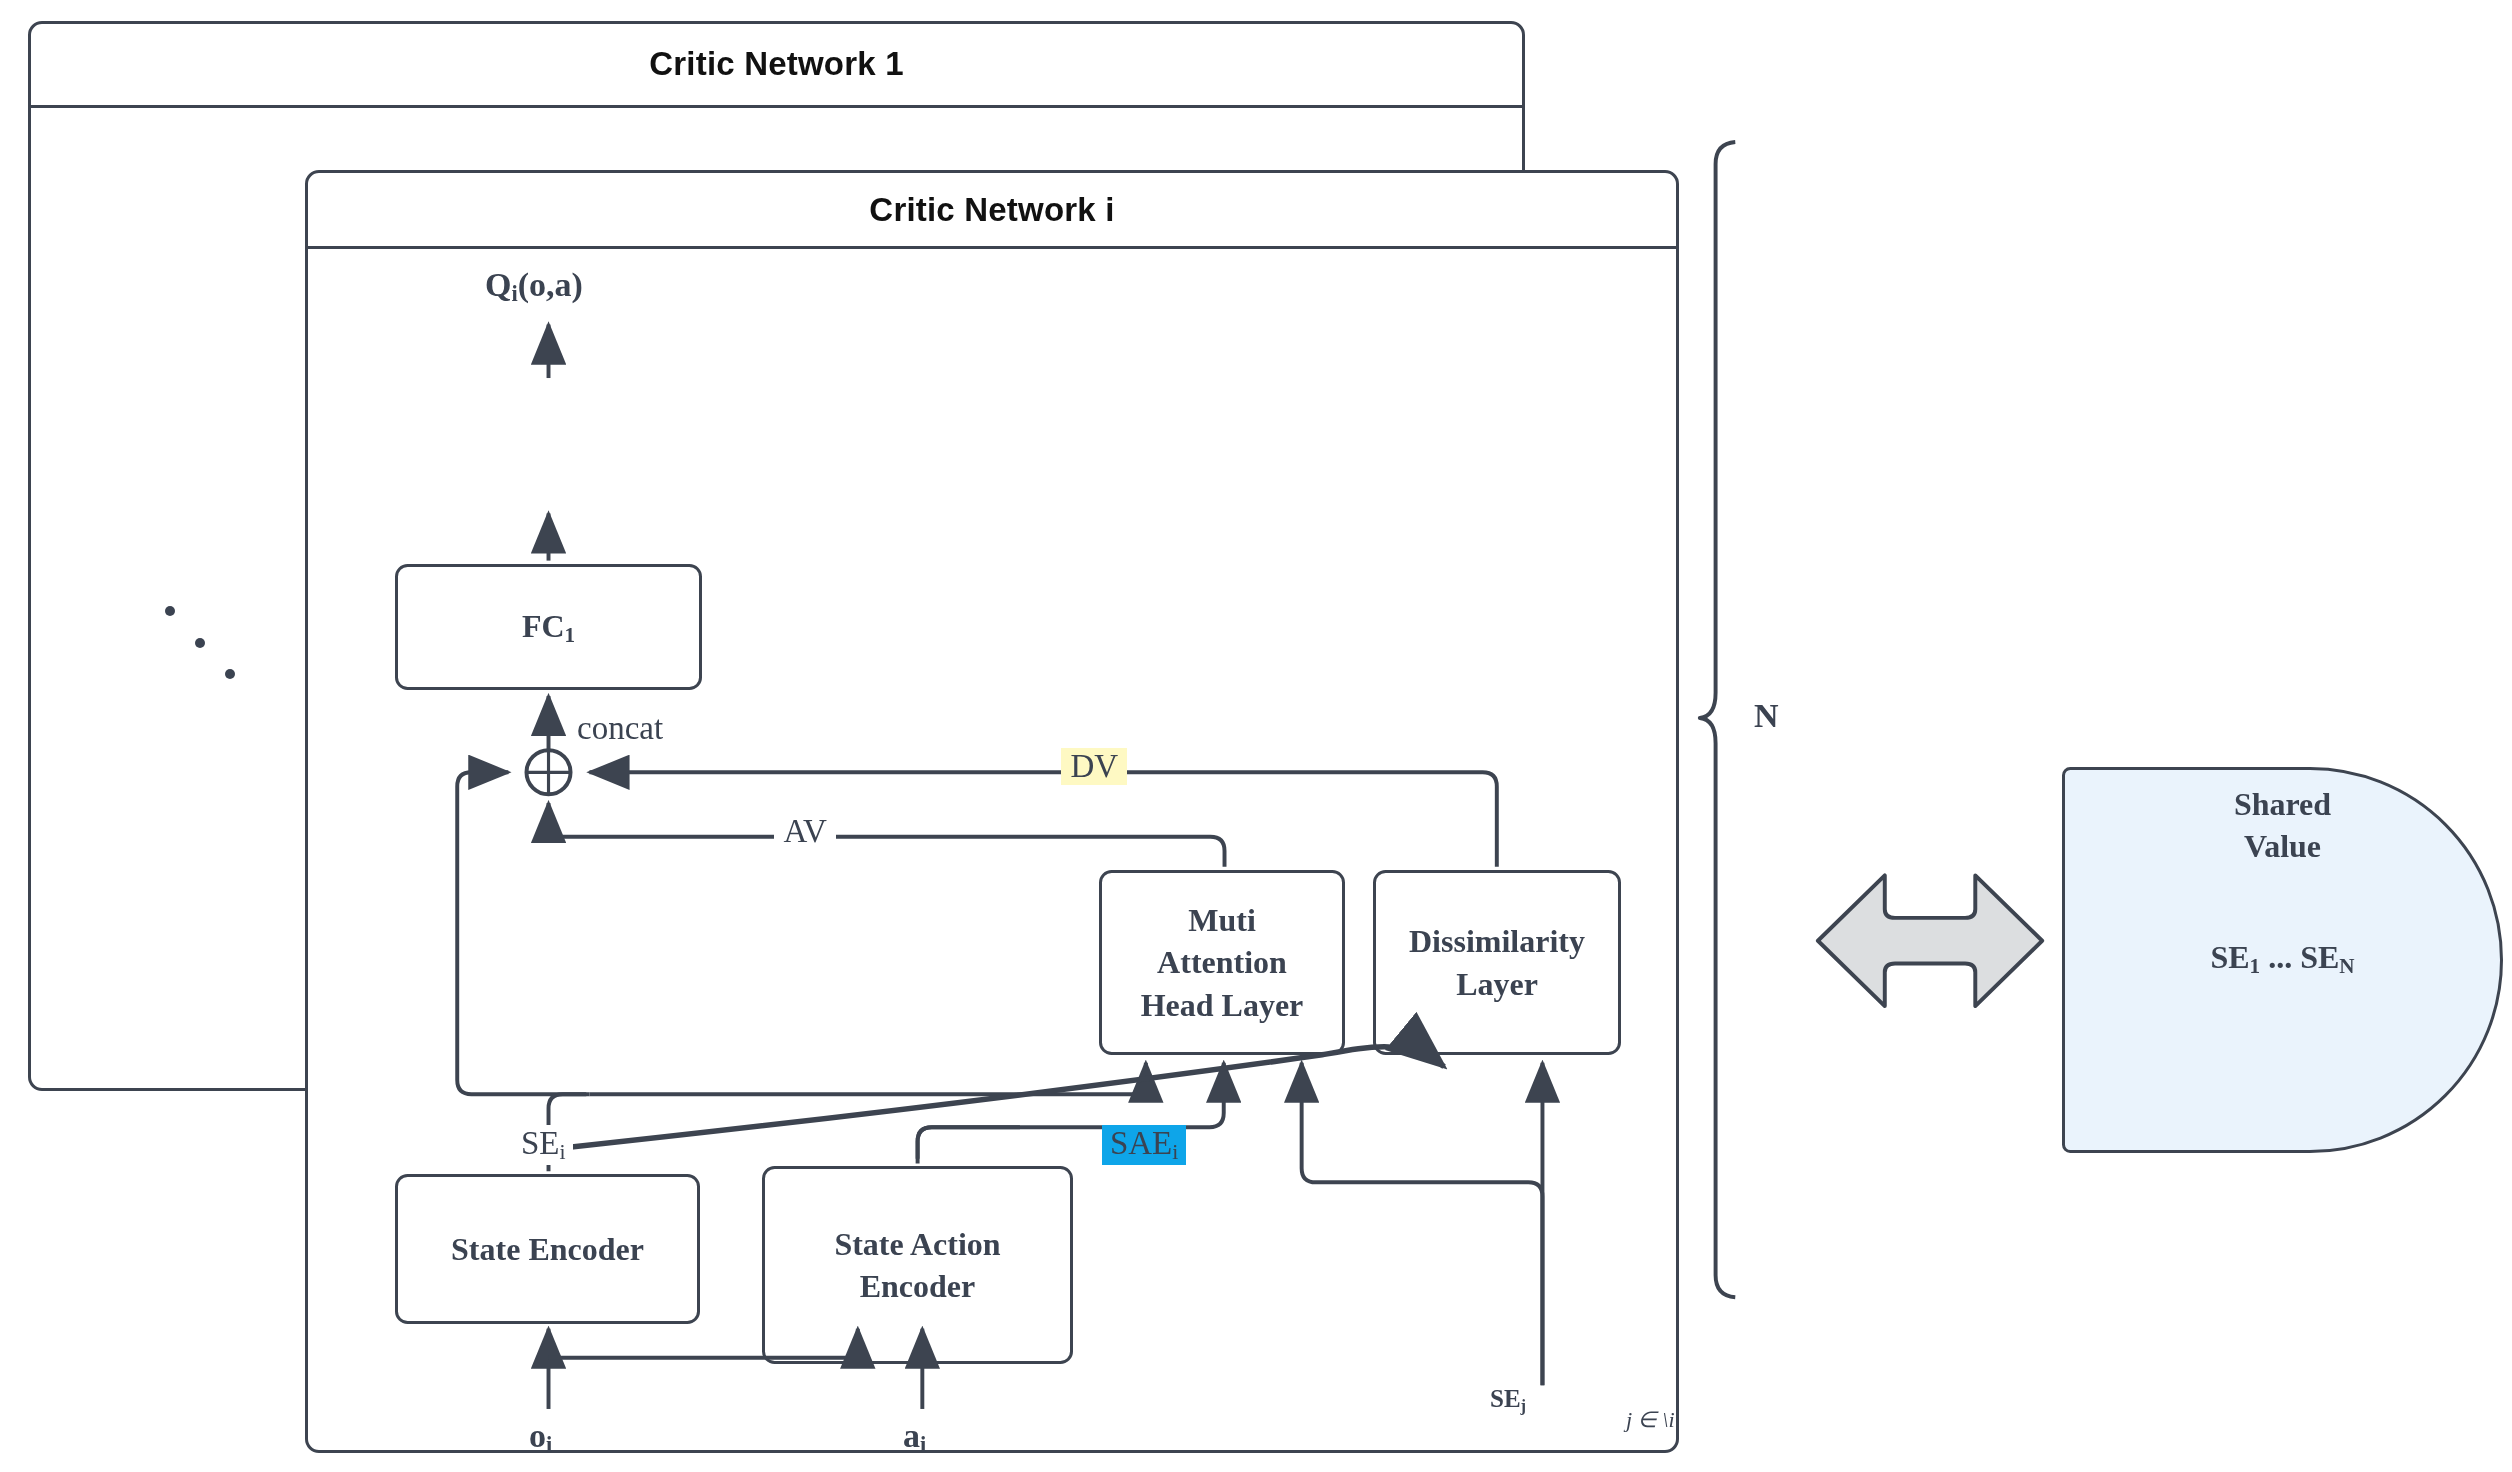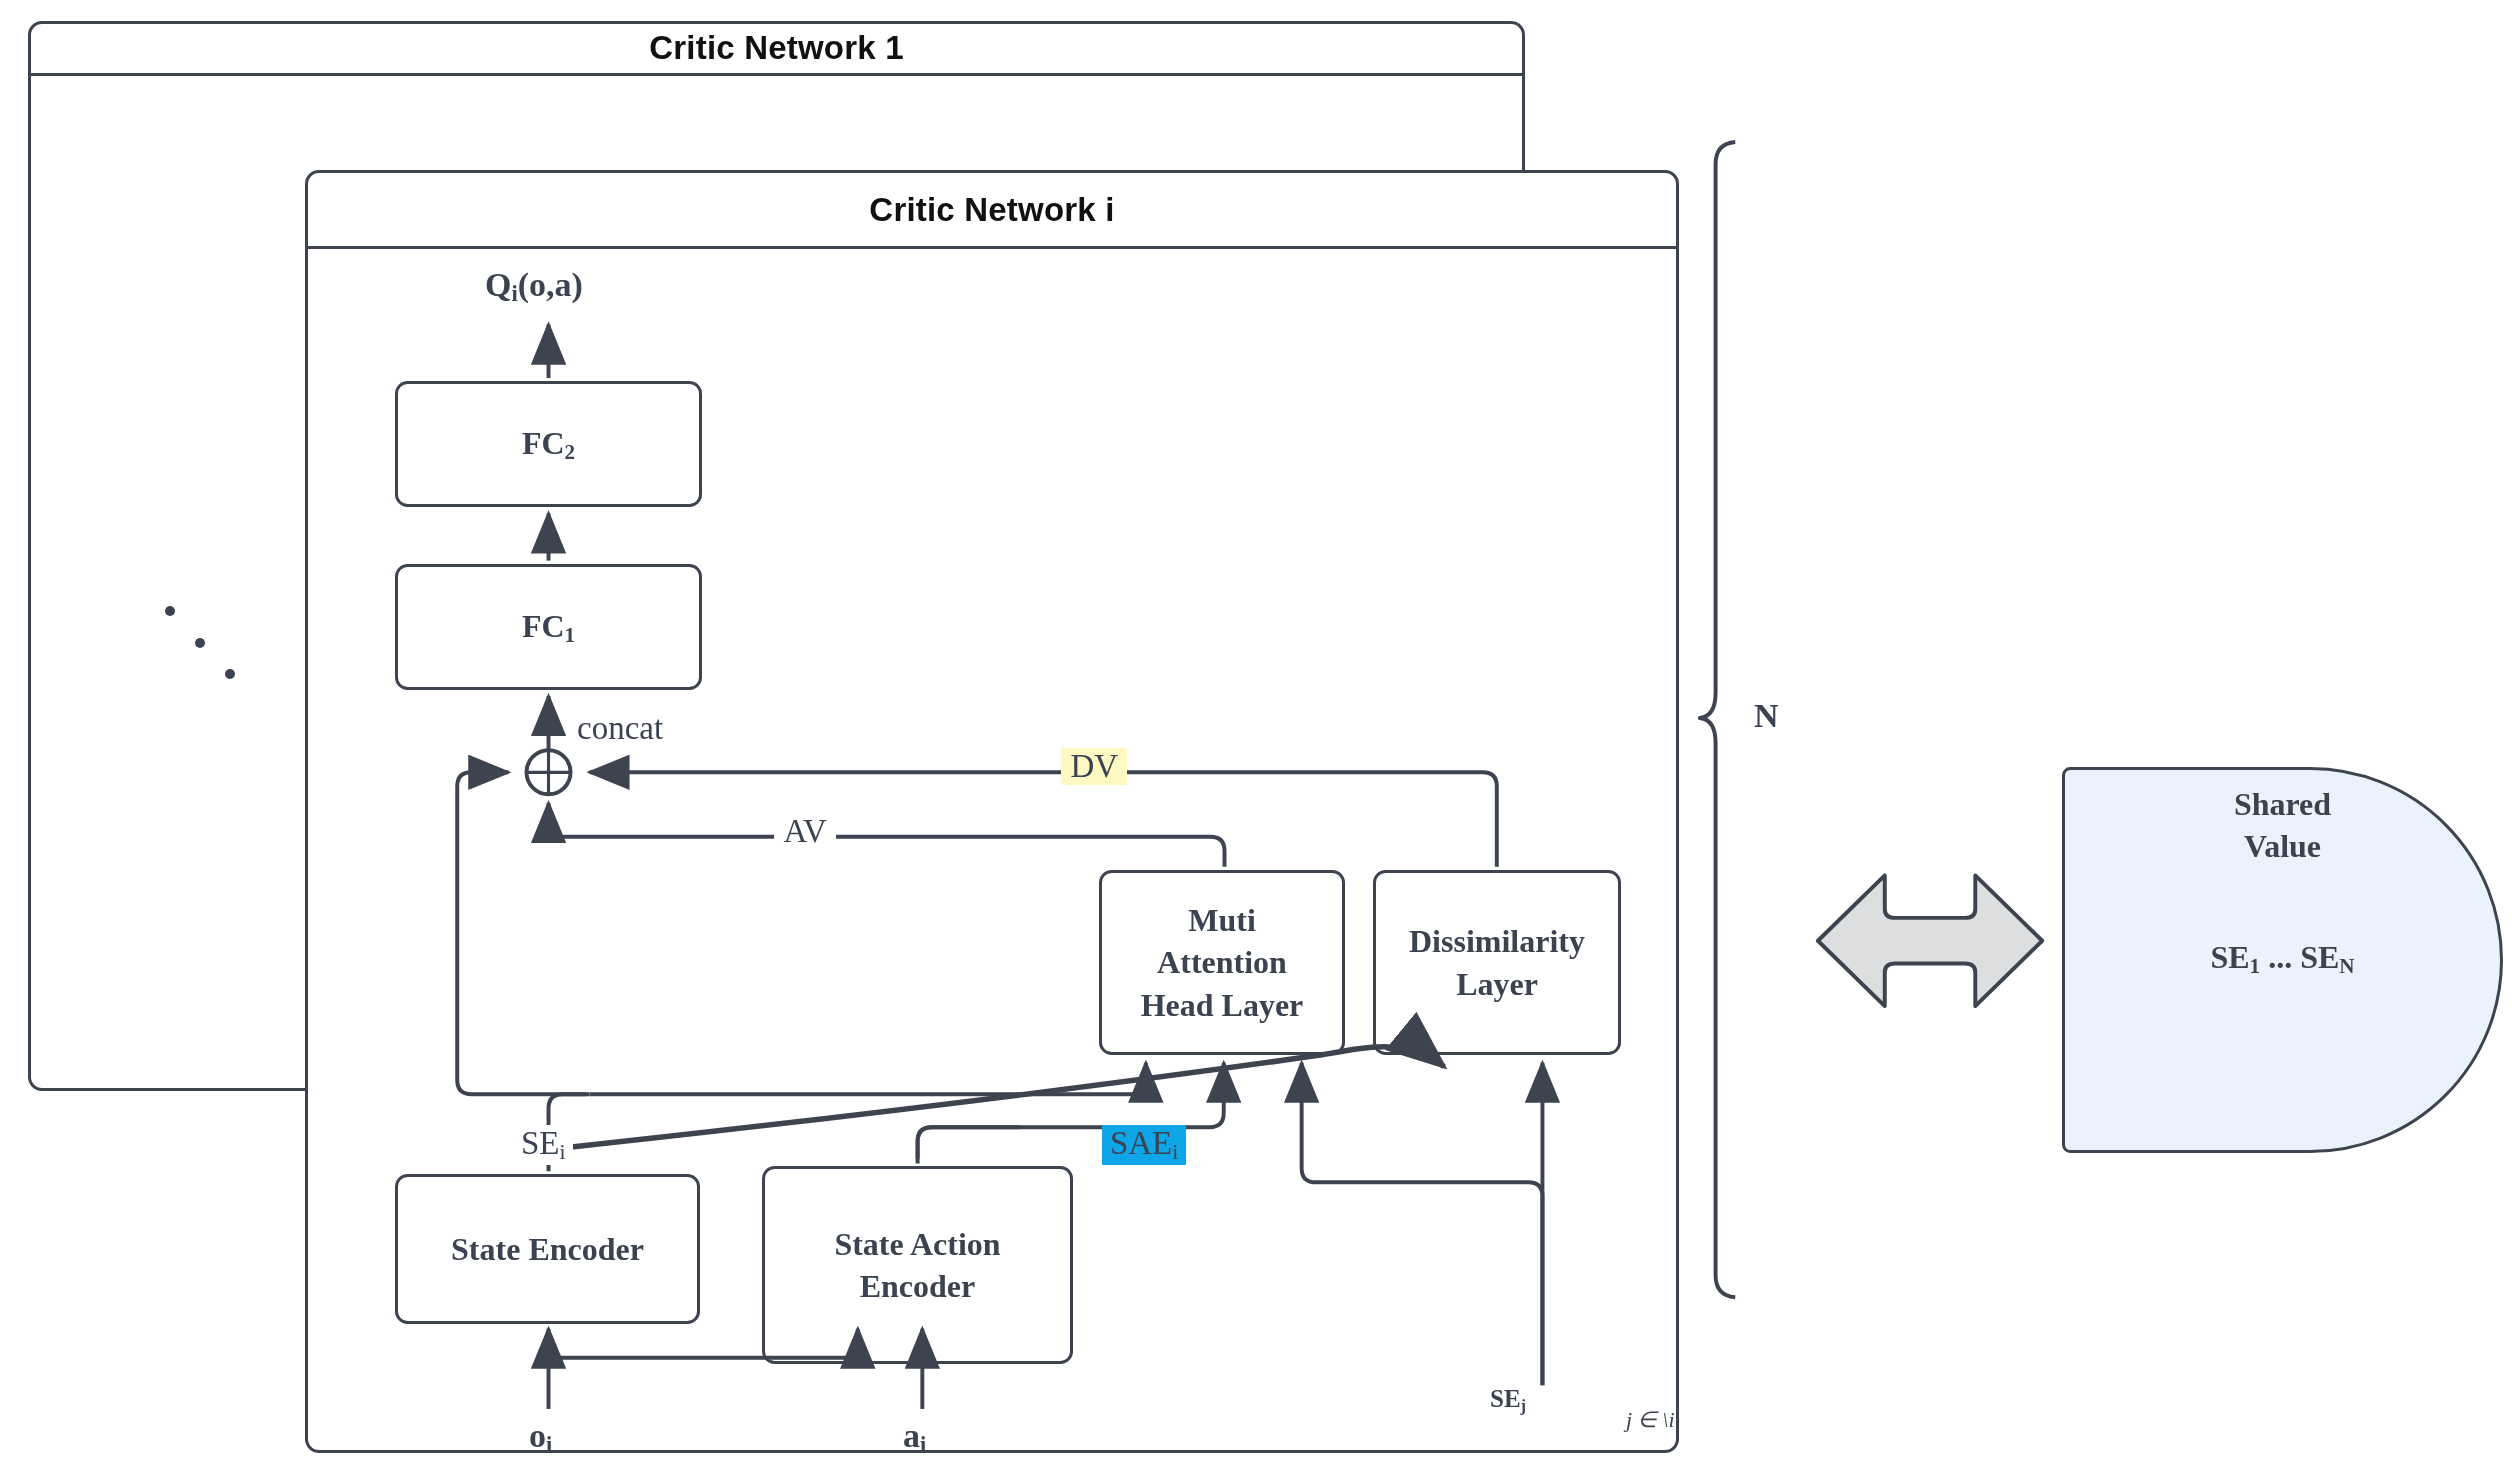--- a/index.html
+++ b/index.html
@@ -23,40 +23,37 @@
   .shared-t1{position:absolute;width:100%;text-align:center;font-weight:bold;font-size:32px;line-height:1.3;color:#3b4351;}
   .shared-t2{position:absolute;width:100%;text-align:center;font-weight:bold;font-size:32px;color:#3b4351;}
   .dots span{position:absolute;width:10.2px;height:10.2px;border-radius:50%;background:#3b4351;display:block;}
 </style>
 </head>
 <body>
 
 <div id="stage">
 
   <div class="panel" style="left:28px;top:20.5px;width:1497px;height:1070px;">
-    <div class="panel-hdr" style="height:52px;">
+    <div class="panel-hdr" style="height:84px;">
       <span class="panel-title">Critic Network 1</span>
     </div>
   </div>
 
   <div class="dots" style="position:absolute;left:157px;top:606px;width:102px;height:102px;">
     <span style="left:7.9px;top:0px;"></span>
     <span style="left:38px;top:31.5px;"></span>
     <span style="left:68px;top:63px;"></span>
   </div>
 
   <div class="panel" style="left:305px;top:170px;width:1374px;height:1283px;">
     <div class="panel-hdr" style="height:76px;">
       <span class="panel-title">Critic Network i</span>
     </div>
   </div>
 
-  <div class="node" style="left:395px;top:381px;width:307px;height:126px;">
-    <span><span>FC</span><sub>2</sub></span>
-  </div>
 
   <div class="node" style="left:395px;top:564px;width:307px;height:126px;">
     <span><span>FC</span><sub>1</sub></span>
   </div>
 
   <div class="node" style="left:1099px;top:870px;width:246px;height:185px;flex-direction:column;">
     <span>Muti</span>
     <span>Attention</span>
     <span>Head Layer</span>
   </div>

